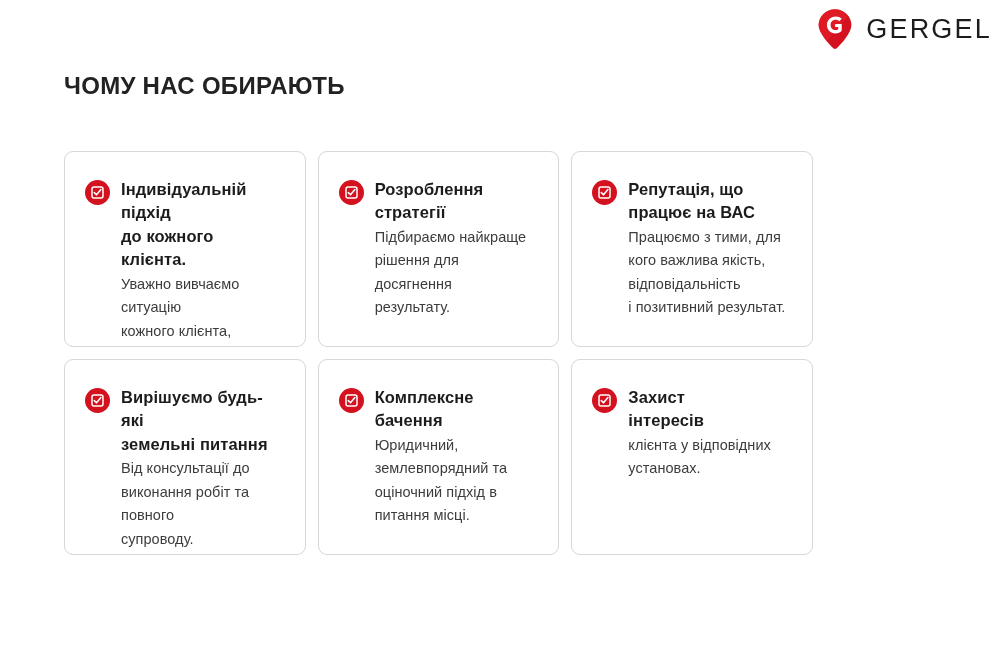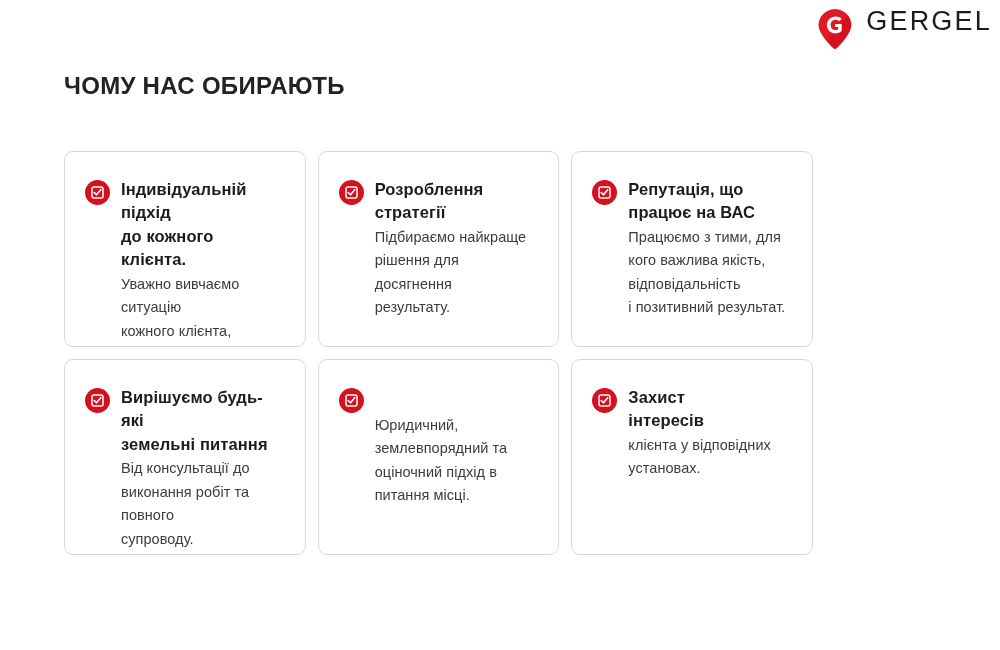--- a/index.html
+++ b/index.html
@@ -15,21 +15,21 @@
     position: relative;
     -webkit-font-smoothing: antialiased;
   }
 
   
   .brand {
     position: absolute;
     top: 8px;
     right: 8px;
     display: flex;
-    align-items: flex-start;
+    align-items: center;
     gap: 12px;
   }
   .brand-mark {
     width: 38px;
     height: 42px;
     display: block;
   }
   .brand-name {
     font-size: 27px;
     font-weight: 400;
@@ -181,20 +181,22 @@
 супроводу.</div>
   </div>
 
   <div class="card">
     <div class="card-head">
       <svg class="check-icon" viewBox="0 0 25 25">
         <circle cx="12.5" cy="12.5" r="12.5" fill="#D4111E"></circle>
         <rect x="7" y="7" width="11" height="11" rx="2" fill="none" stroke="#ffffff" stroke-width="1.5"></rect>
         <path d="M9.3 12.6 L11.5 14.8 L15.9 9.6" fill="none" stroke="#ffffff" stroke-width="1.6" stroke-linecap="round" stroke-linejoin="round"></path>
       </svg>
+      <div class="card-title">Комплексне
+бачення</div>
     </div>
     <div class="card-body">Юридичний,
 землевпорядний та
 оціночний підхід в
 питання місці.</div>
   </div>
 
   <div class="card">
     <div class="card-head">
       <svg class="check-icon" viewBox="0 0 25 25">

